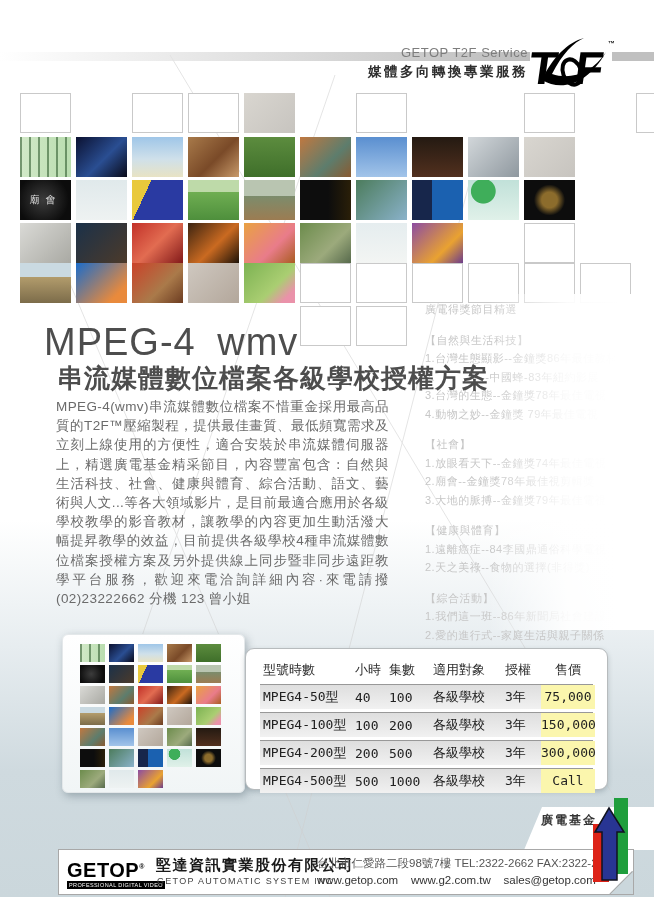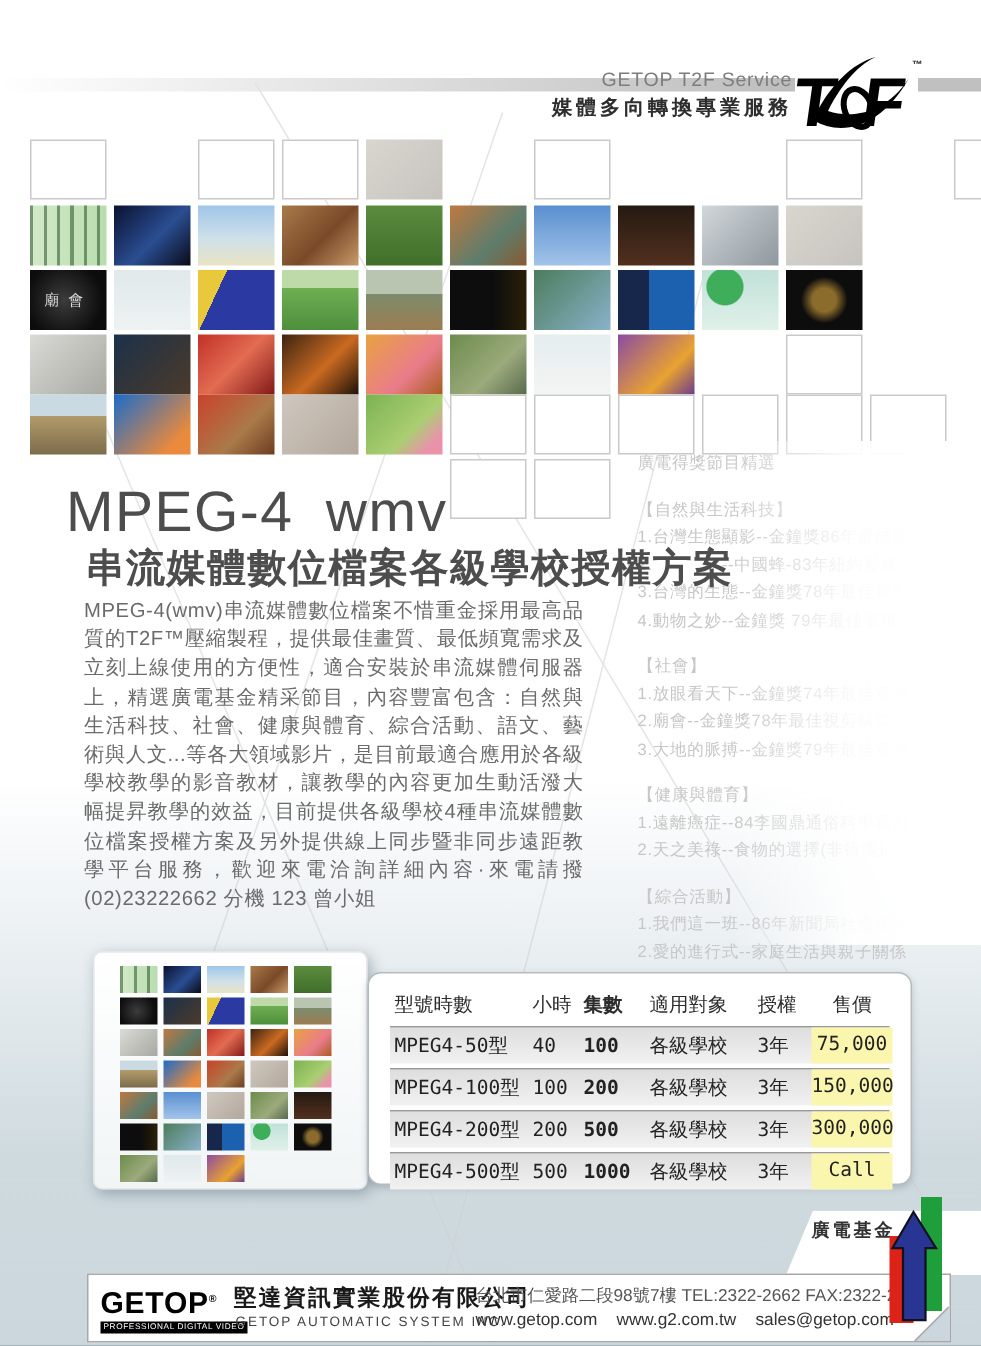--- a/index.html
+++ b/index.html
@@ -66,21 +66,21 @@
   #mini{left:62px;top:634px;width:181px;height:157px;border-radius:6px;z-index:2;
     background:linear-gradient(180deg,#ffffff,#f1f5f6);box-shadow:2px 3px 9px rgba(50,70,80,.35);border:1px solid #e4e8ea;}
   
   #table-card{left:245px;top:648px;width:363px;height:142px;background:#fff;border:1px solid #b7bbbd;
     border-radius:9px;box-shadow:0 2px 5px rgba(60,80,90,.25);z-index:2;padding:9px 14px;box-sizing:border-box;
     font-family:"DejaVu Sans Mono","Liberation Sans",sans-serif;}
   .trow{display:flex;align-items:center;height:24px;margin-top:3px;font-size:13px;color:#222;
     background:linear-gradient(180deg,#dedede,#f1f1f1);border-top:1px solid #989898;}
   .thead{display:flex;align-items:center;height:23px;font-size:13px;color:#2c2c2c;background:none;border:none;}
   .tc{flex:none;white-space:nowrap;}
-  .c0{width:92px;padding-left:3px;}.c1{width:34px;}.c2{width:44px;font-weight:bold;}.c3{width:72px;}.c4{width:36px;}
+  .c0{width:92px;padding-left:3px;}.c1{width:34px;}.c2{width:44px;}.c3{width:72px;}.c4{width:36px;}
   .c5{width:54px;text-align:center;}
   .trow .c5{background:#fbf6ad;height:24px;line-height:24px;}
   
   #fund-tab{left:524px;top:807px;width:130px;height:43px;background:#fff;clip-path:polygon(18px 0,100% 0,100% 100%,0 100%);z-index:2;}
   #fund-label{left:541px;top:812px;font-size:12px;font-weight:bold;color:#333;letter-spacing:2px;z-index:3;}
   #strip{left:58px;top:849px;width:574px;height:44px;background:#fff;border:1px solid #a8a8a8;z-index:2;overflow:hidden;}
   #strip-cut{right:-16px;bottom:-16px;width:32px;height:32px;background:#cbd7dc;border-left:1px solid #a8a8a8;transform:rotate(45deg);}
   #getop-word{font-size:20px;font-weight:bold;letter-spacing:.5px;color:#000;line-height:20px;font-family:"Liberation Sans",sans-serif;}
   #getop-word sup{font-size:7px;}
   #getop-tag{background:#000;color:#fff;font-size:5.5px;letter-spacing:.4px;padding:1px 2px;margin-top:1px;white-space:nowrap;}

